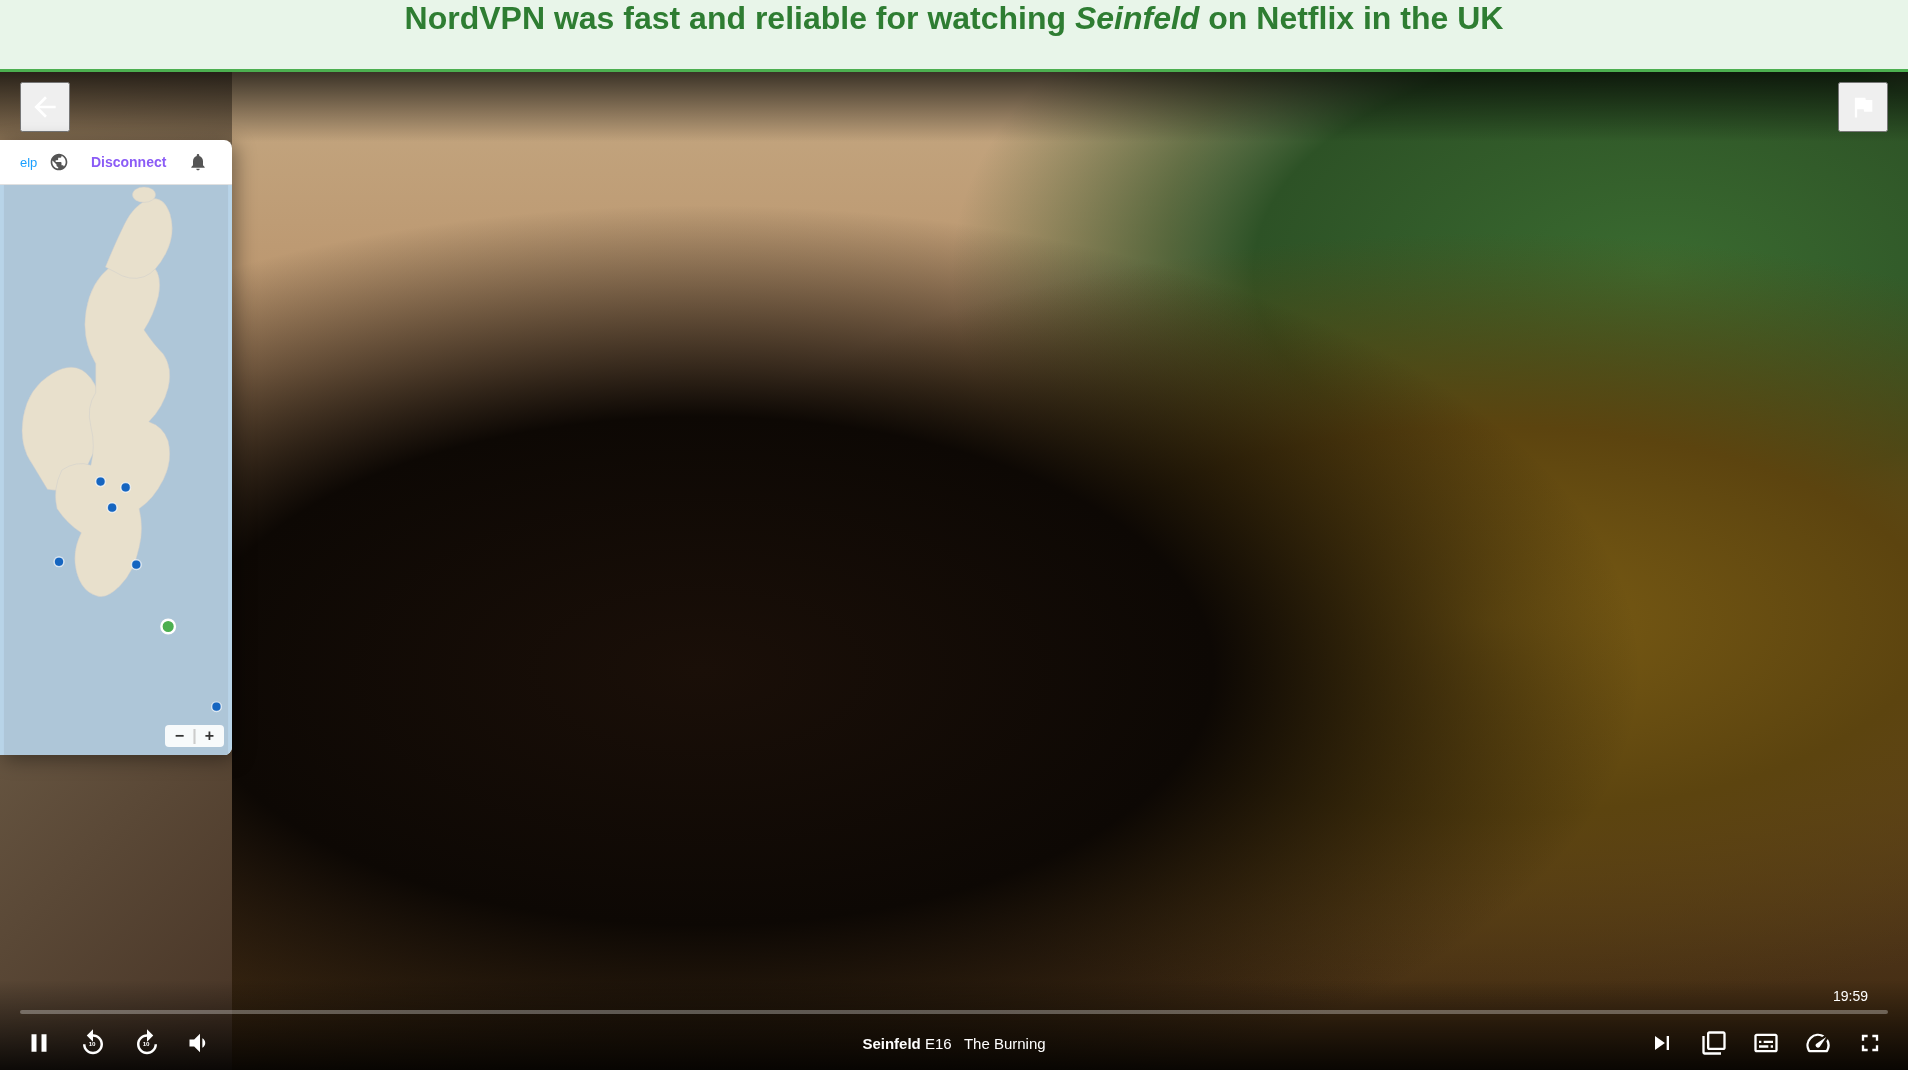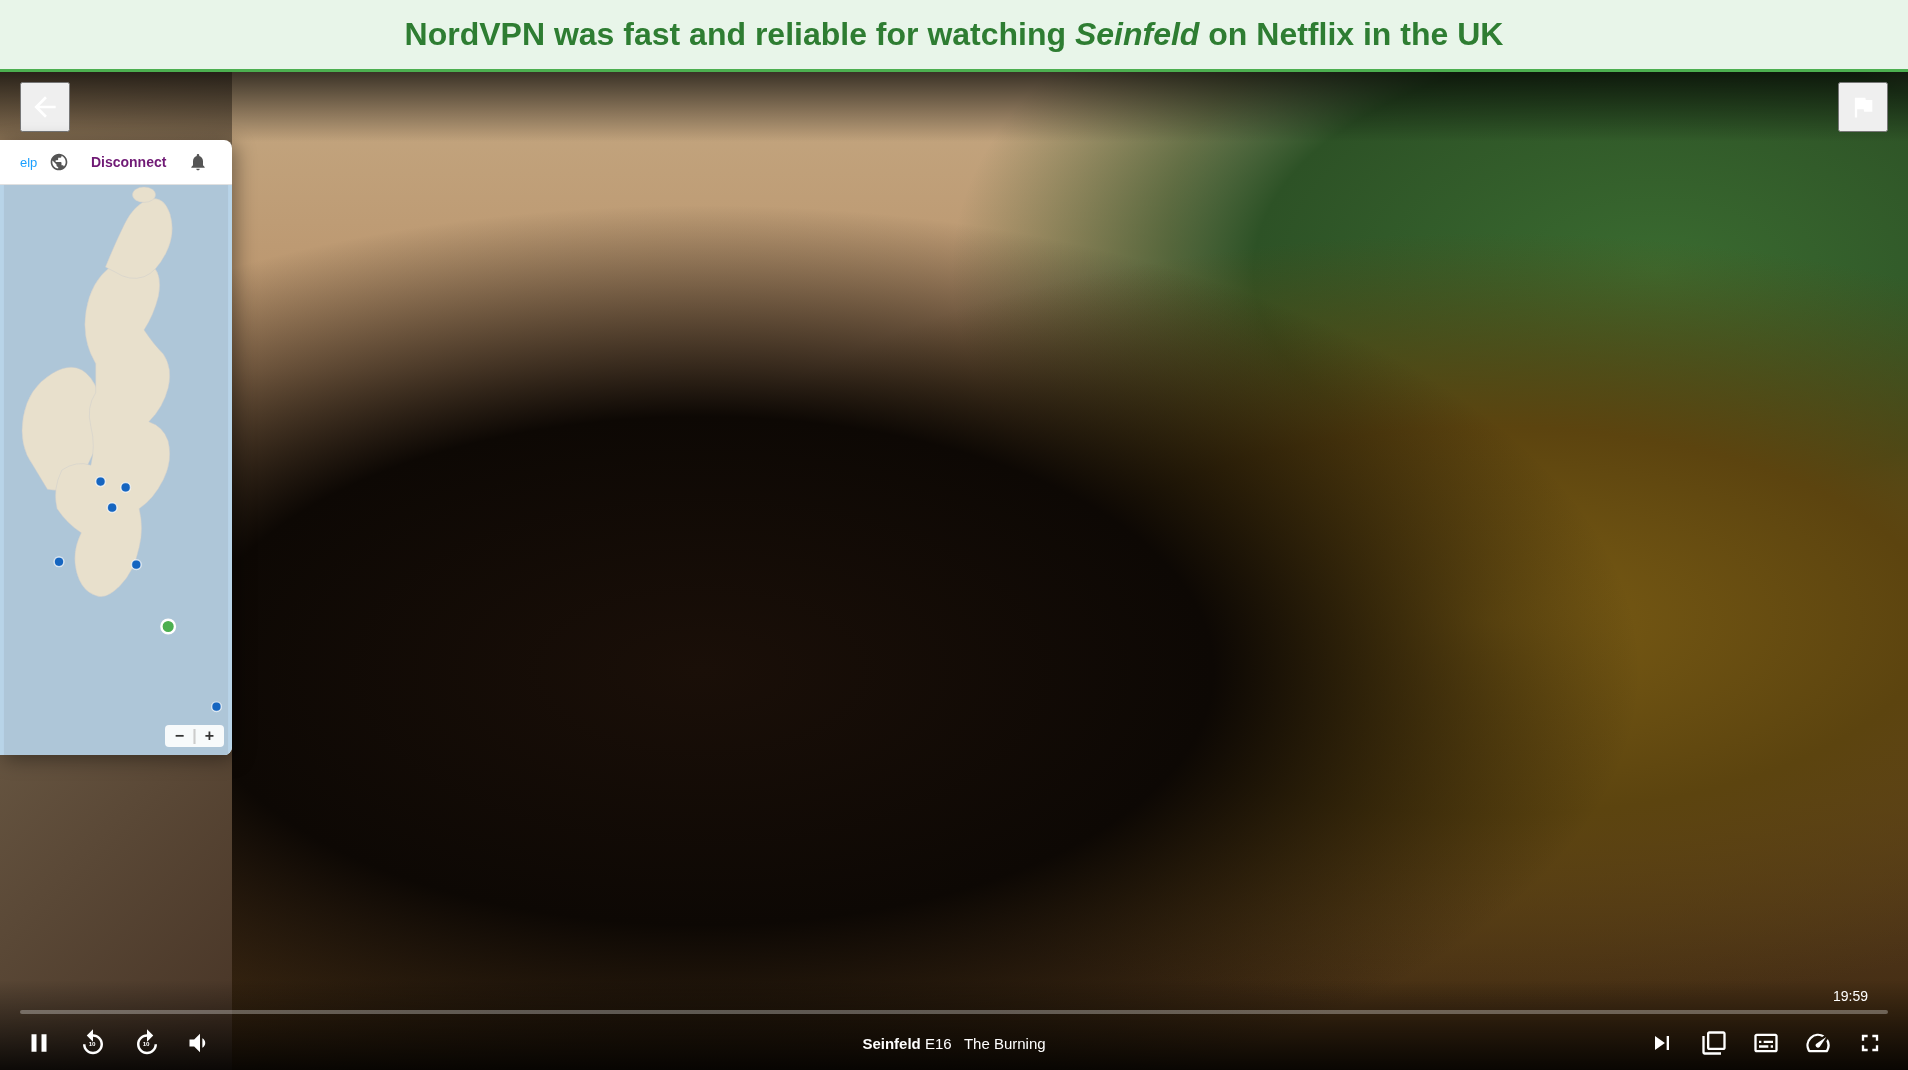--- a/index.html
+++ b/index.html
@@ -13,21 +13,20 @@
     }
 
     
     #top-banner {
       position: absolute;
       top: 0; left: 0; right: 0;
       height: 72px;
       background: #e8f5e9;
       border-bottom: 3px solid #4caf50;
       display: flex;
-      align-items: center;
       justify-content: center;
       z-index: 100;
     }
     #top-banner span {
       font-size: 32px;
       font-weight: 900;
       color: #2e7d32;
     }
     #top-banner em {
       font-style: italic;
@@ -192,21 +191,21 @@
 
     #globe-icon-btn {
       width: 28px; height: 28px;
       display: flex; align-items: center; justify-content: center;
       cursor: pointer;
     }
 
     #disconnect-btn {
       background: none;
       border: none;
-      color: #701a75;
+      color: #8b5cf6;
       font-size: 14px;
       font-weight: 700;
       cursor: pointer;
       padding: 4px 8px;
       flex: 1;
       text-align: center;
     }
 
     #bell-icon-btn {
       width: 28px; height: 28px;

